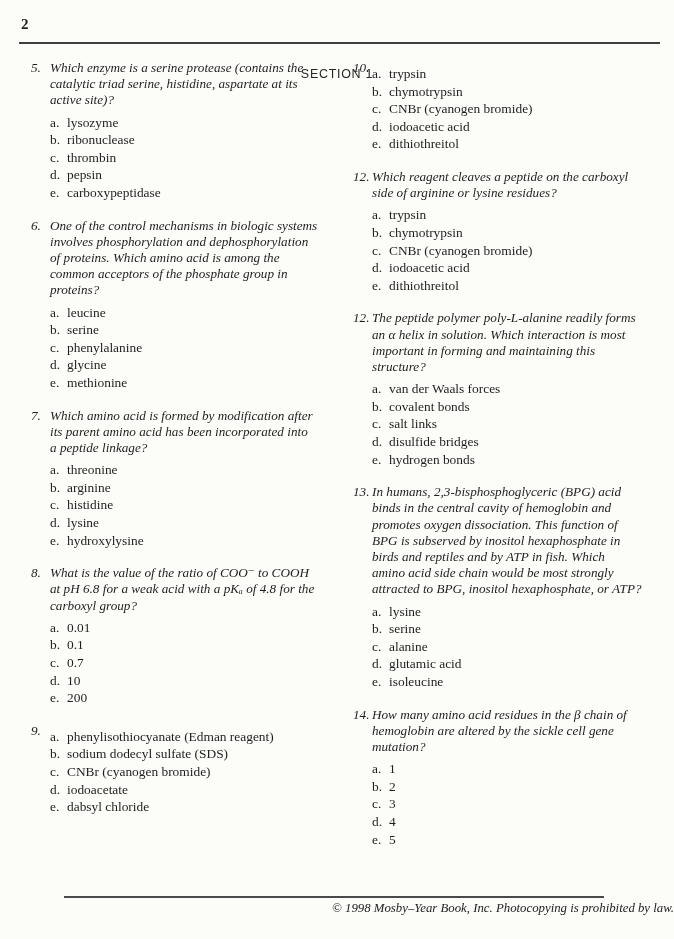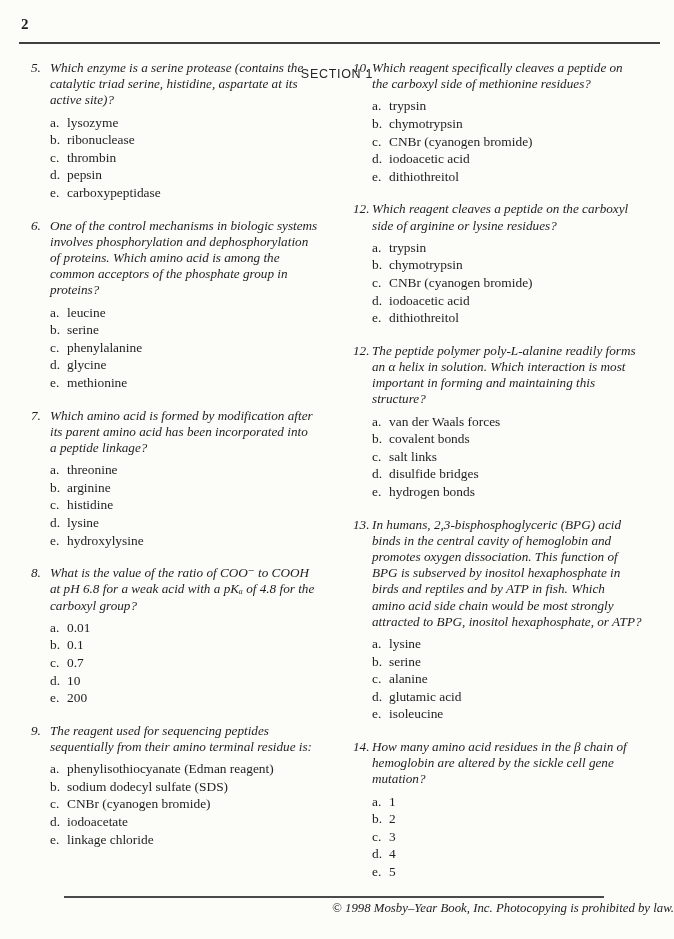--- a/index.html
+++ b/index.html
@@ -240,56 +240,52 @@
               <span class="opt-letter">e.</span>
               <span class="opt-text">200</span>
             </div>
           </div>
         </div>
       </div>
 
       <div class="question">
         <span class="q-num">9.</span>
         <div class="q-body">
-          <div class="q-text">The reagent used for sequencing peptides
-sequentially from their amino terminal residue is:</div>
           <div class="options">
             <div class="option">
               <span class="opt-letter">a.</span>
               <span class="opt-text">phenylisothiocyanate (Edman reagent)</span>
             </div>
             <div class="option">
               <span class="opt-letter">b.</span>
               <span class="opt-text">sodium dodecyl sulfate (SDS)</span>
             </div>
             <div class="option">
               <span class="opt-letter">c.</span>
               <span class="opt-text">CNBr (cyanogen bromide)</span>
             </div>
             <div class="option">
               <span class="opt-letter">d.</span>
               <span class="opt-text">iodoacetate</span>
             </div>
             <div class="option">
               <span class="opt-letter">e.</span>
-              <span class="opt-text">linkage chloride</span>
+              <span class="opt-text">dabsyl chloride</span>
             </div>
           </div>
         </div>
       </div>
 
     </div>
 
     <div class="column col-right">
 
       <div class="question">
         <span class="q-num">10.</span>
         <div class="q-body">
-          <div class="q-text">Which reagent specifically cleaves a peptide on
-the carboxyl side of methionine residues?</div>
           <div class="options">
             <div class="option">
               <span class="opt-letter">a.</span>
               <span class="opt-text">trypsin</span>
             </div>
             <div class="option">
               <span class="opt-letter">b.</span>
               <span class="opt-text">chymotrypsin</span>
             </div>
             <div class="option">

